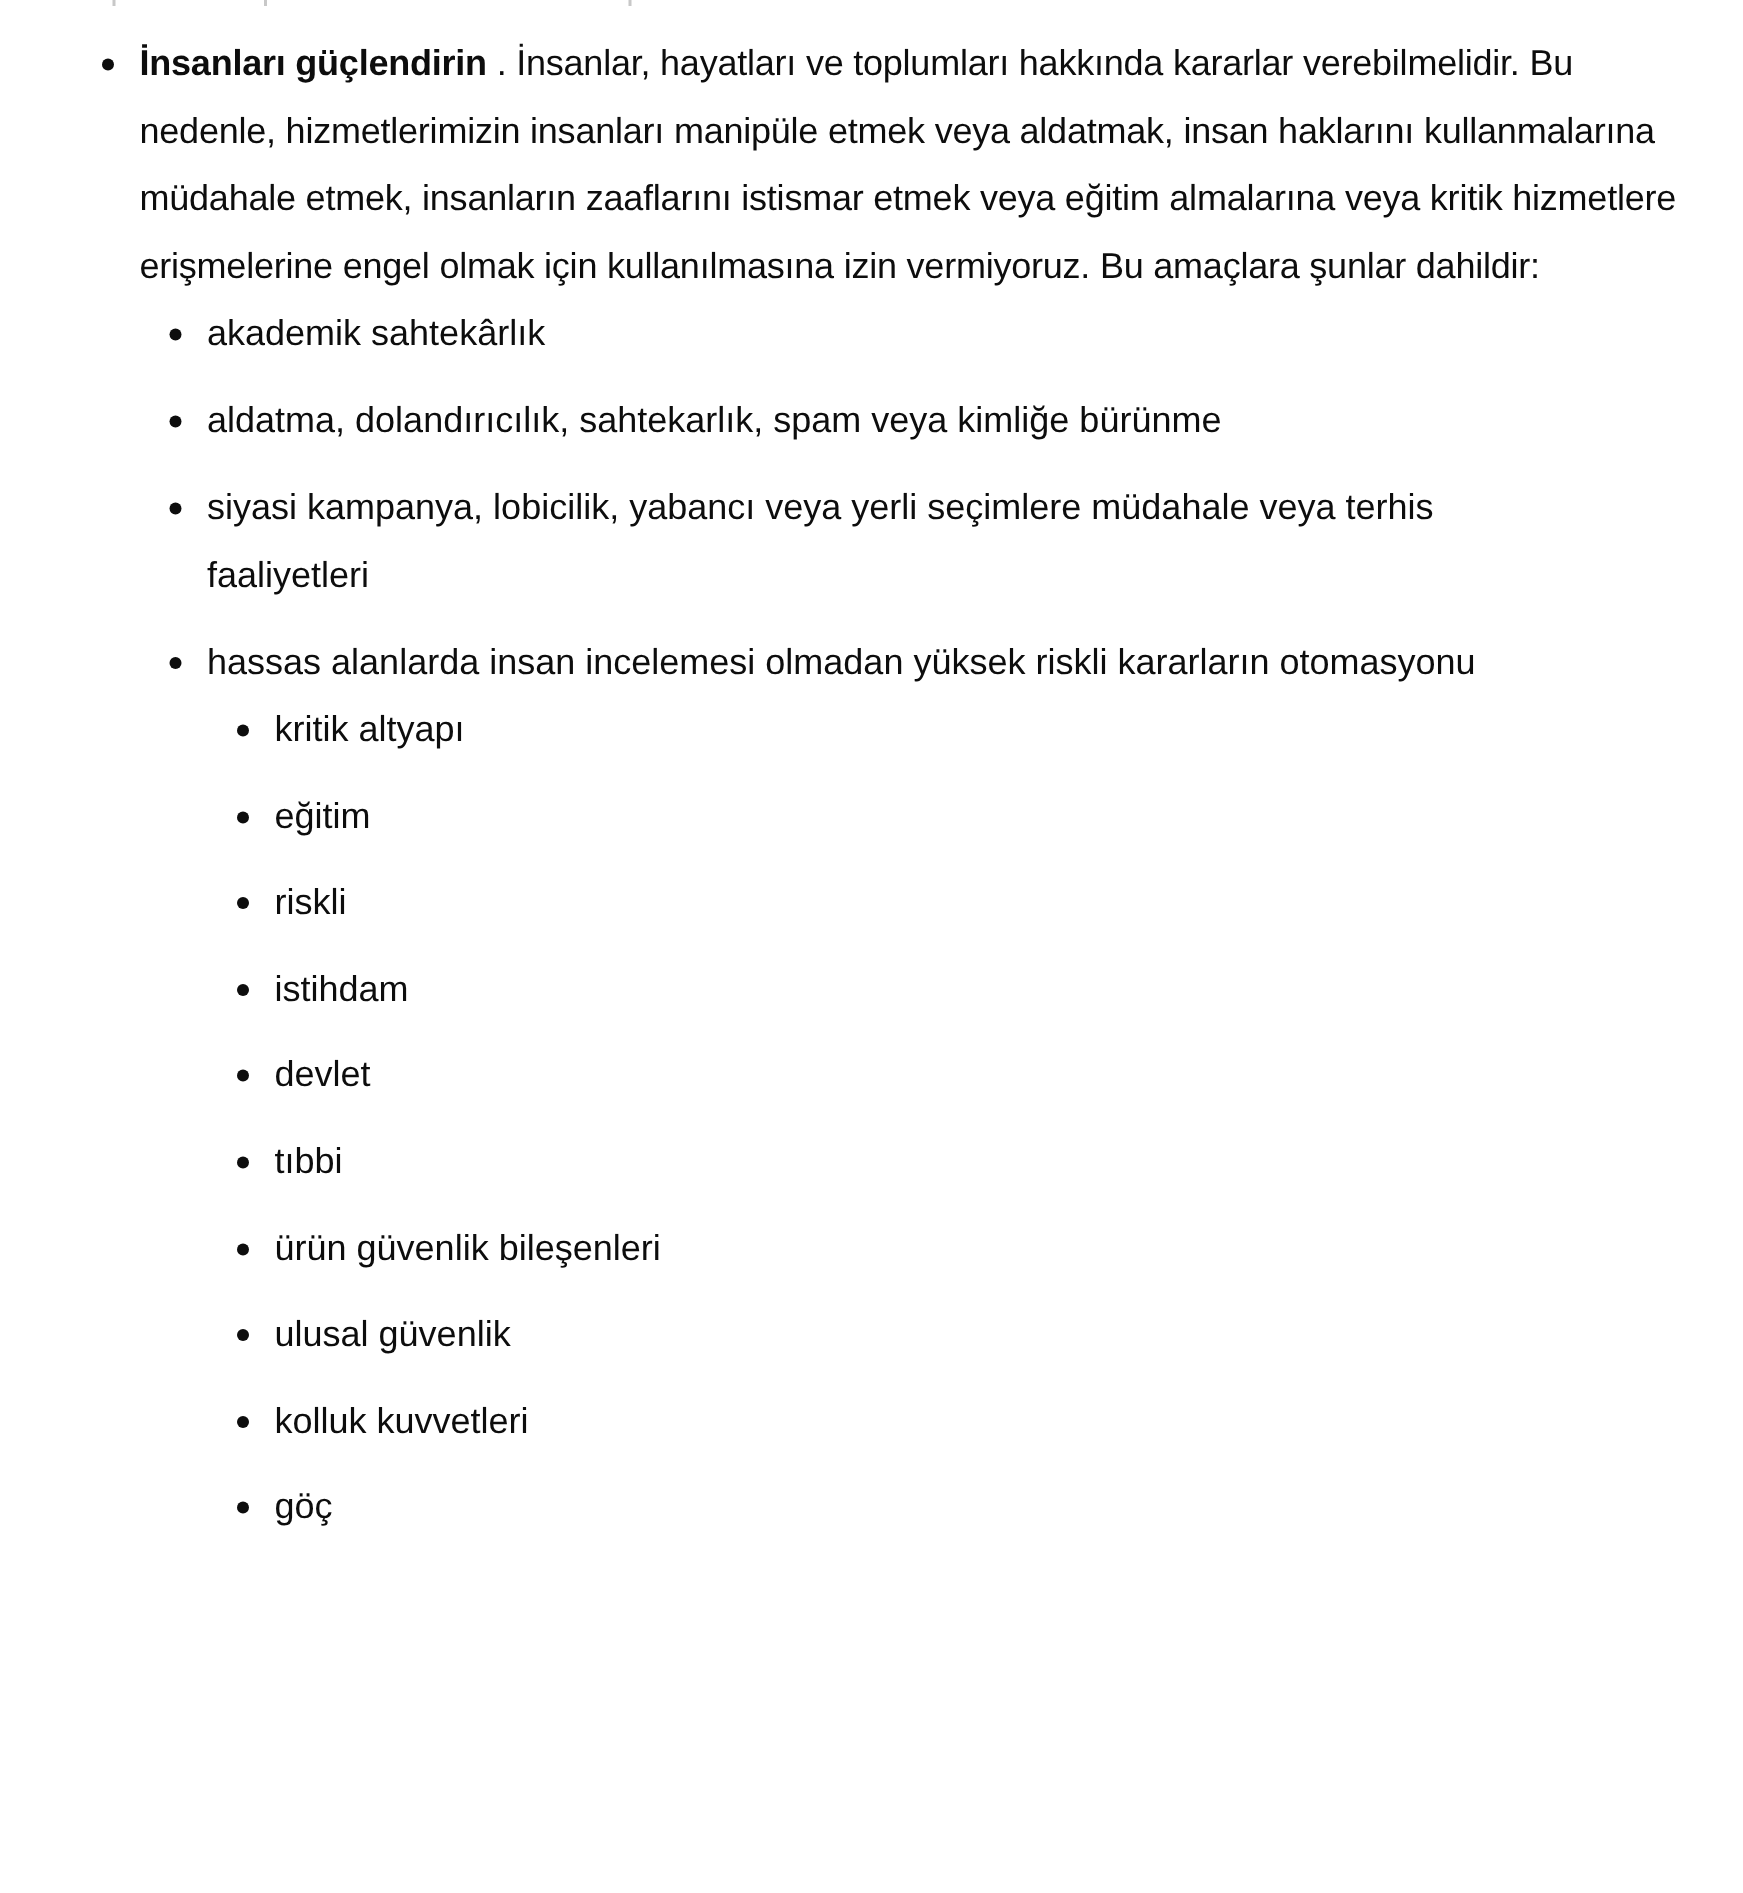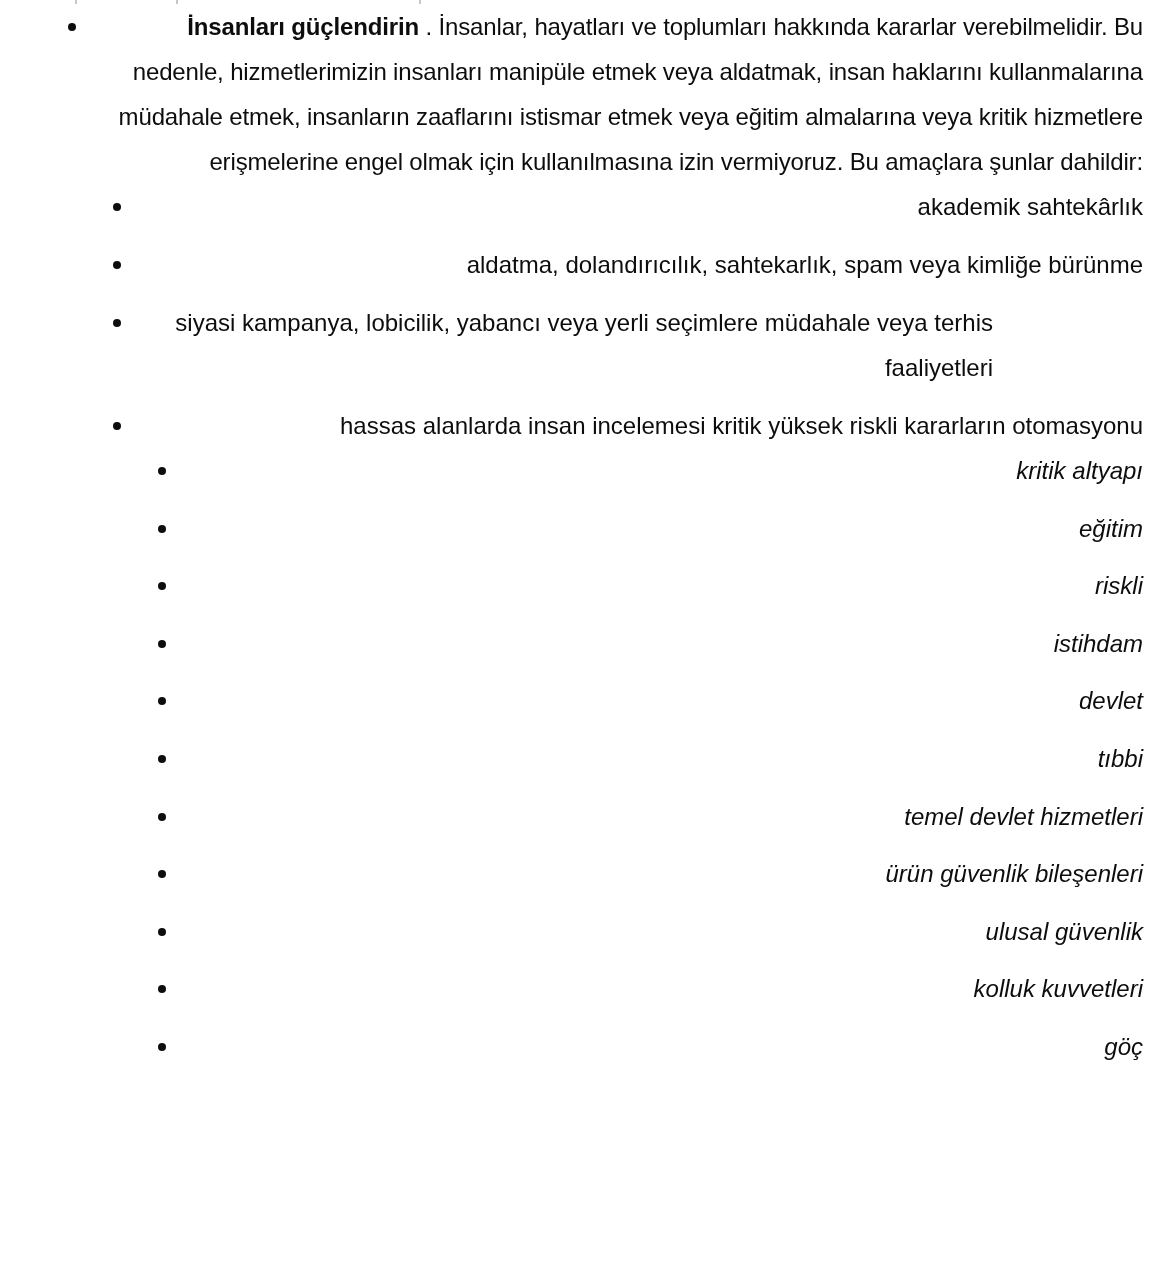--- a/index.html
+++ b/index.html
@@ -31,23 +31,22 @@
       background: #c8c8c8;
     }
     ul {
       list-style: none;
       margin: 0;
       padding: 0;
     }
     .l1 {
       position: absolute;
       left: 93px;
-      top: 4px;
+      top: 20px;
       width: 1050px;
-      text-align: right;
     }
     .l1 > li {
       position: relative;
     }
     .bullet {
       position: absolute;
       width: 8px;
       height: 8px;
       border-radius: 50%;
       background: #0d0d0d;
@@ -73,21 +72,20 @@
     }
     .l2 > li:first-child {
       margin-top: 0;
     }
     .l2 > li > .bullet {
       left: 20px;
       top: 19px;
     }
     .l3 {
       margin-top: 0;
-      font-style: italic;
     }
     .l3 > li {
       position: relative;
       padding-left: 45px;
       margin-bottom: 12.6px;
     }
     .l3 > li > .bullet {
       left: 20px;
       top: 19px;
     }
@@ -114,30 +112,29 @@
       <li>
         <span class="bullet"></span>
         <span>aldatma, dolandırıcılık, sahtekarlık, spam veya kimliğe bürünme</span>
       </li>
       <li style="padding-right:150px;">
         <span class="bullet"></span>
         <span>siyasi kampanya, lobicilik, yabancı veya yerli seçimlere müdahale veya terhis faaliyetleri</span>
       </li>
       <li style="margin-bottom:0;">
         <span class="bullet"></span>
-        <span>hassas alanlarda insan incelemesi kritik yüksek riskli kararların otomasyonu</span>
+        <span>hassas alanlarda insan incelemesi olmadan yüksek riskli kararların otomasyonu</span>
 
         <ul class="l3">
           <li><span class="bullet"></span><span>kritik altyapı</span></li>
           <li><span class="bullet"></span><span>eğitim</span></li>
           <li><span class="bullet"></span><span>riskli</span></li>
           <li><span class="bullet"></span><span>istihdam</span></li>
           <li><span class="bullet"></span><span>devlet</span></li>
           <li><span class="bullet"></span><span>tıbbi</span></li>
-          <li><span class="bullet"></span><span>temel devlet hizmetleri</span></li>
           <li><span class="bullet"></span><span>ürün güvenlik bileşenleri</span></li>
           <li><span class="bullet"></span><span>ulusal güvenlik</span></li>
           <li><span class="bullet"></span><span>kolluk kuvvetleri</span></li>
           <li><span class="bullet"></span><span>göç</span></li>
         </ul>
       </li>
     </ul>
   </li>
 </ul>
 

